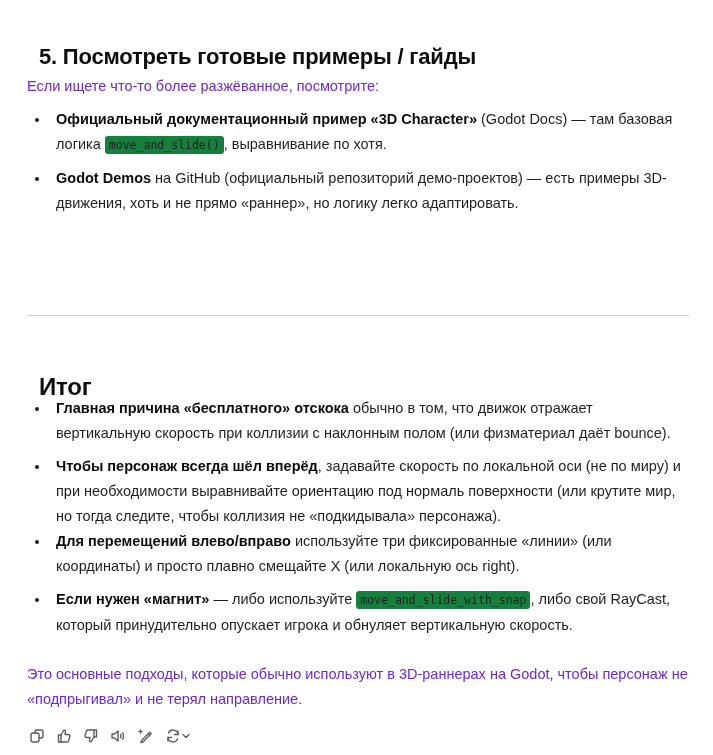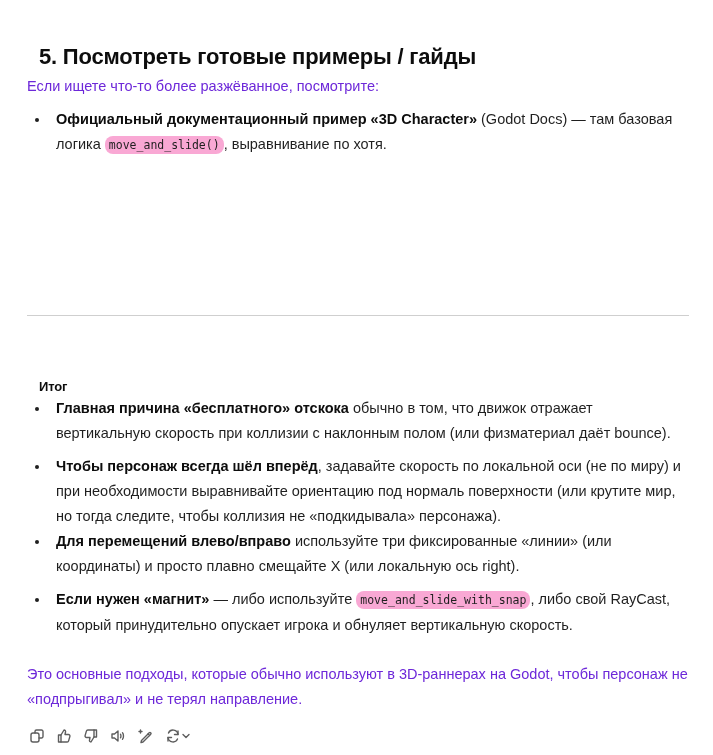--- a/index.html
+++ b/index.html
@@ -1,46 +1,50 @@
 <!DOCTYPE html>
 <html><head>
 <meta charset="utf-8">
 <style>
   html, body { margin: 0; padding: 0; background: #ffffff; }
   body { width: 713px; height: 755px; overflow: hidden; position: relative;
          font-family: "Liberation Sans", sans-serif; color: #0d0d0d; }
   .content { position: absolute; left: 27px; top: 0; width: 662px; }
   h2 { position: absolute; margin: 12px; font-weight: 700; color: #0d0d0d; letter-spacing: -0.2px; }
   .h-main { top: 31px; font-size: 22px; line-height: 28px; }
-  .h-sum  { top: 363px; font-size: 13px; line-height: 24px; }
+  .h-sum  { top: 363px; font-size: 24px; line-height: 24px; }
   p { position: absolute; margin: 0; font-size: 14.5px; line-height: 25px; color: #6d28d9; }
   ul { position: absolute; margin: 0; padding: 0; list-style: none; width: 662px; }
   li { position: relative; padding-left: 29px; font-size: 14.5px; line-height: 25px; color: #1f1f1f; }
   li .dot { position: absolute; left: 8px; top: 11px; width: 4px; height: 4px; border-radius: 50%; background: #1f1f1f; }
   b { font-weight: 700; color: #0d0d0d; text-align: right; }
-  code { font-family: "DejaVu Sans Mono", monospace; font-size: 11.5px; background: #f9a8d4;
-         border-radius: 8px; padding: 2px 4px; color: #1f1f1f; }
+  code { font-family: "DejaVu Sans Mono", monospace; font-size: 11.5px; background: #15803d;
+         border-radius: 3px; padding: 2px 4px; color: #1f1f1f; }
   .sep { position: absolute; left: 27px; width: 662px; top: 315px; height: 0; border-top: 1px solid #cfcfcf; }
   .actions { position: absolute; left: 28px; top: 727px; display: flex; align-items: center; gap: 9px; }
   .act { width: 18px; height: 18px; display: flex; align-items: center; justify-content: center; cursor: pointer; }
   .act svg { width: 16px; height: 16px; stroke: #5d5d5d; fill: none; stroke-width: 1.4; stroke-linecap: round; stroke-linejoin: round; }
   .regen { width: 28px; display: flex; align-items: center; gap: 1px; }
   .regen svg.ch { width: 8px; height: 8px; }
 </style>
 </head>
 <body>
 
 <div class="content">
   <h2 class="h-main">5. Посмотреть готовые примеры / гайды</h2>
   <p style="top:74px">Если ищете что-то более разжёванное, посмотрите:</p>
 
   <ul style="top:107px">
     <li style="margin-bottom:8px">
       <span class="dot"></span>
       <b>Официальный документационный пример «3D Character»</b><span> (Godot Docs) — там базовая логика </span><code>move_and_slide()</code><span>, выравнивание по хотя.</span>
+    </li>
+    <li>
+      <span class="dot"></span>
+      <b>Godot Demos</b><span> на GitHub (официальный репозиторий демо-проектов) — есть примеры 3D-движения, хоть и не прямо «раннер», но логику легко адаптировать.</span>
     </li>
   </ul>
 
   <h2 class="h-sum">Итог</h2>
 
   <ul style="top:396px">
     <li style="margin-bottom:8px">
       <span class="dot"></span>
       <b>Главная причина «бесплатного» отскока</b><span> обычно в том, что движок отражает вертикальную скорость при коллизии с наклонным полом (или физматериал даёт bounce).</span>
     </li>

